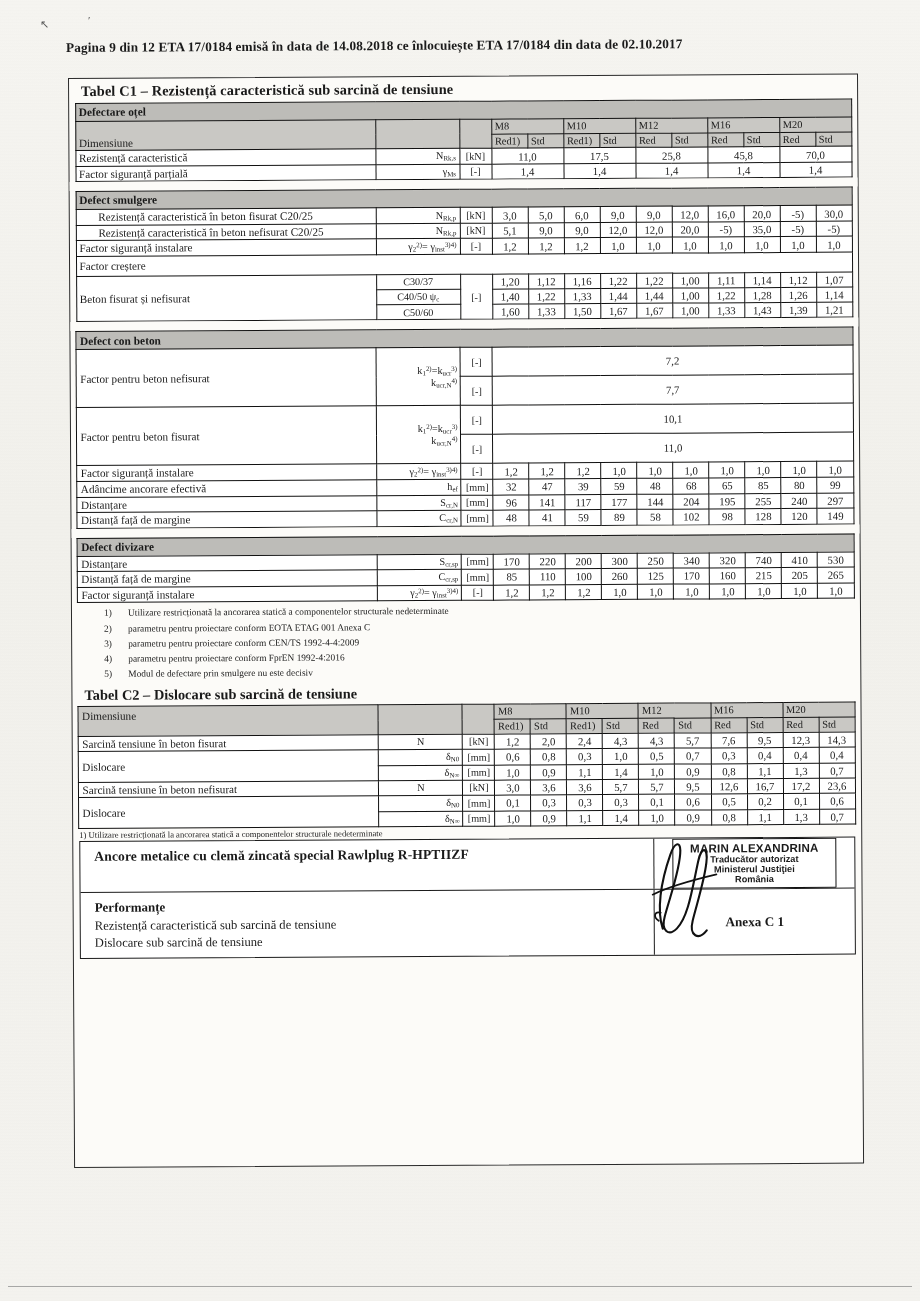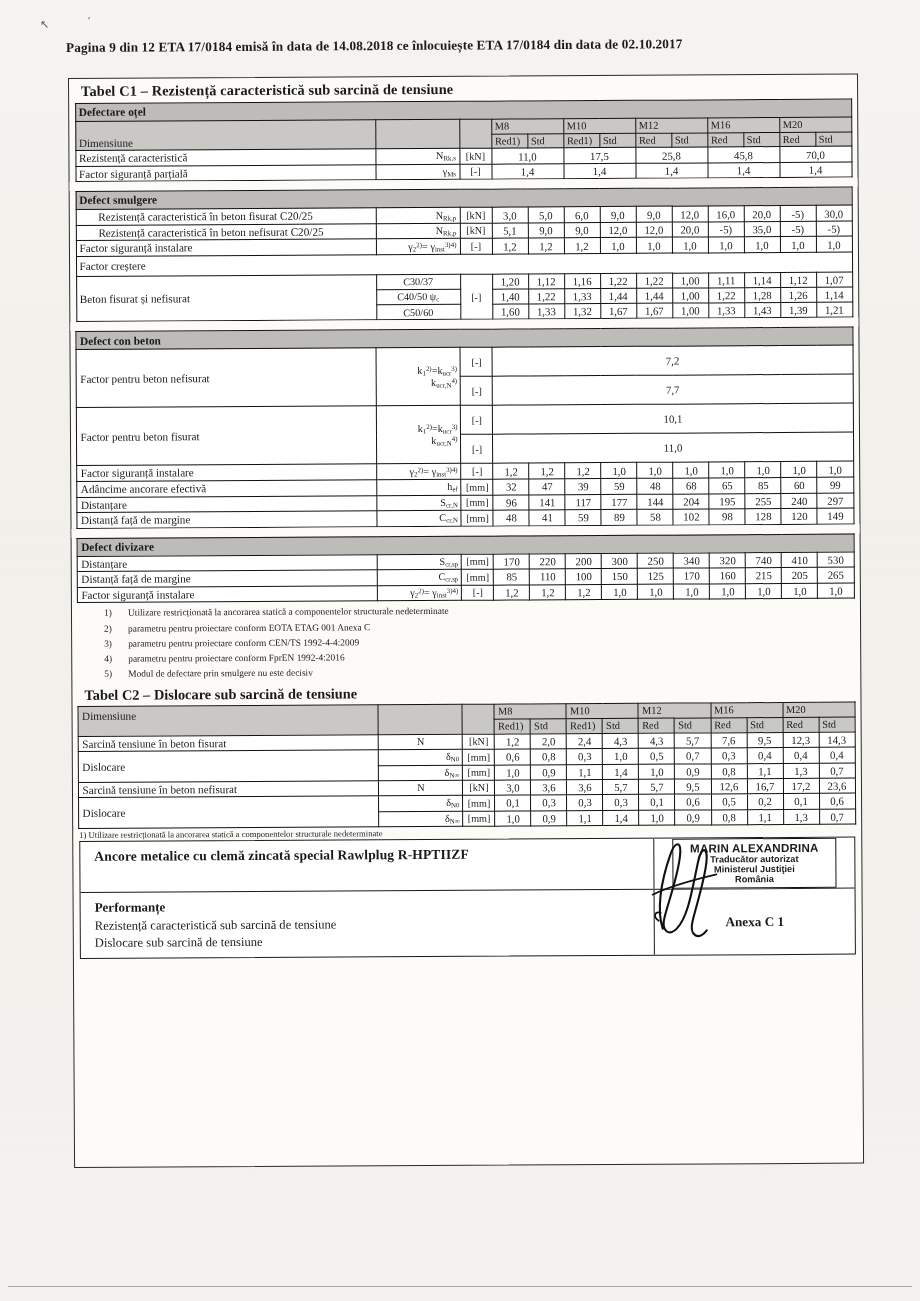--- a/index.html
+++ b/index.html
@@ -310,21 +310,21 @@
           <td class="num">1,00</td>
           <td class="num">1,22</td>
           <td class="num">1,28</td>
           <td class="num">1,26</td>
           <td class="num">1,14</td>
         </tr>
         <tr>
           <td class="unit" style="text-align:center">C50/60</td>
           <td class="num">1,60</td>
           <td class="num">1,33</td>
-          <td class="num">1,32</td>
+          <td class="num">1,50</td>
           <td class="num">1,67</td>
           <td class="num">1,67</td>
           <td class="num">1,00</td>
           <td class="num">1,33</td>
           <td class="num">1,43</td>
           <td class="num">1,39</td>
           <td class="num">1,21</td>
         </tr>
       </tbody>
         </table>
@@ -395,21 +395,21 @@
           <td class="sym">h<sub>ef</sub></td>
           <td class="unit">[mm]</td>
           <td class="num">32</td>
           <td class="num">47</td>
           <td class="num">39</td>
           <td class="num">59</td>
           <td class="num">48</td>
           <td class="num">68</td>
           <td class="num">65</td>
           <td class="num">85</td>
-          <td class="num">60</td>
+          <td class="num">80</td>
           <td class="num">99</td>
         </tr>
         <tr>
           <td class="lbl">Distanțare</td>
           <td class="sym">S<sub>cr,N</sub></td>
           <td class="unit">[mm]</td>
           <td class="num">96</td>
           <td class="num">141</td>
           <td class="num">117</td>
           <td class="num">177</td>
@@ -475,21 +475,21 @@
           <td class="num">410</td>
           <td class="num">530</td>
         </tr>
         <tr>
           <td class="lbl">Distanță față de margine</td>
           <td class="sym">C<sub>cr,sp</sub></td>
           <td class="unit">[mm]</td>
           <td class="num">85</td>
           <td class="num">110</td>
           <td class="num">100</td>
-          <td class="num">150</td>
+          <td class="num">260</td>
           <td class="num">125</td>
           <td class="num">170</td>
           <td class="num">160</td>
           <td class="num">215</td>
           <td class="num">205</td>
           <td class="num">265</td>
         </tr>
         <tr>
           <td class="lbl">Factor siguranță instalare</td>
           <td class="sym">γ<sub>2</sub><sup>2)</sup>= γ<sub>inst</sub><sup>3)4)</sup></td>

